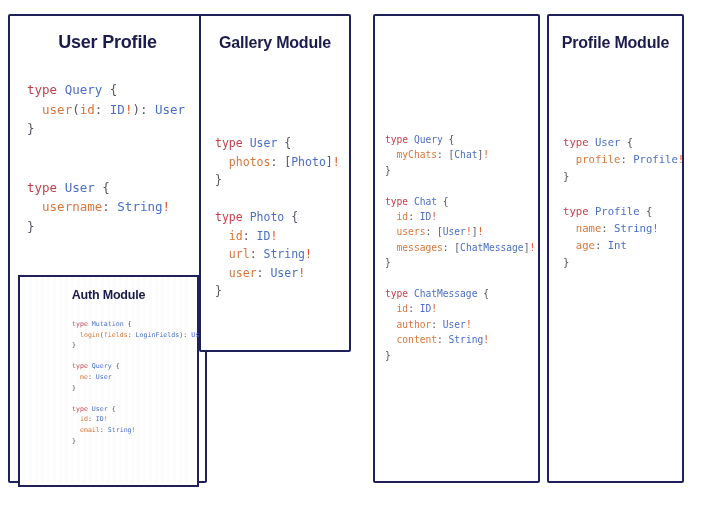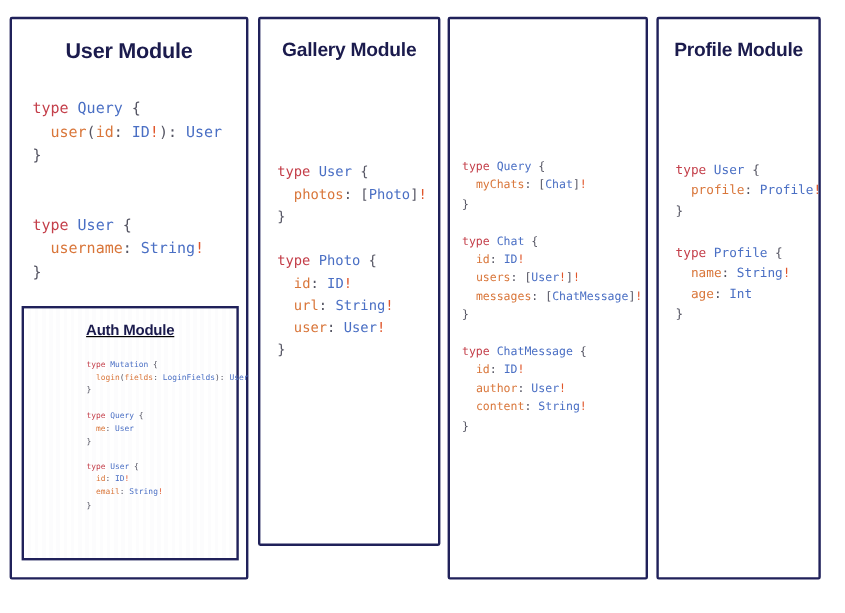--- a/index.html
+++ b/index.html
@@ -45,21 +45,21 @@
 
   
   .tok-kw   { color: #c43f4a; }   
   .tok-type { color: #4a6fc4; }   
   .tok-field{ color: #d9763a; }   
   .tok-punc { color: #555563; }   
   .tok-bang { color: #e0562b; }   
 
   
   #panel-user    { left: 8px;   top: 14px; width: 199px; height: 469px; }
-  #panel-gallery { left: 215px; top: 14px; width: 152px; height: 441px; }
+  #panel-gallery { left: 199px; top: 14px; width: 152px; height: 338px; }
   #panel-chat    { left: 373px; top: 14px; width: 167px; height: 469px; }
   #panel-profile { left: 547px; top: 14px; width: 137px; height: 469px; }
 
   #panel-user .panel-title    { font-size: 18px; margin-top: 16px; }
   #panel-gallery .panel-title { font-size: 16px; margin-top: 18px; }
   #panel-chat .panel-title    { font-size: 17px; margin-top: 18px; }
   #panel-profile .panel-title { font-size: 16px; margin-top: 18px; }
 
   
   #user-code {
@@ -67,30 +67,29 @@
     left: 17px;
     top: 64px;
     font-size: 12.5px;
     line-height: 19.5px;
   }
 
   
   #panel-auth {
     position: absolute;
     left: 8px;
-    top: 239px;
+    top: 259px;
     width: 181px;
     height: 212px;
     box-sizing: border-box;
     border: 2px solid #20215a;
     background:
       repeating-linear-gradient(90deg,
         #ffffff 0px, #ffffff 3px,
         #fcfcfd 3px, #fcfcfd 6px);
-    text-decoration: underline;
   }
   #panel-auth .panel-title {
     font-size: 12.5px;
     margin-top: 11px;
   }
   #auth-code {
     position: absolute;
     left: 8px;
     top: 42px;
     font-size: 6.6px;
@@ -124,21 +123,21 @@
     font-size: 10.6px;
     line-height: 17.2px;
   }
 </style>
 </head>
 <body>
 
 <div id="board">
 
   <div class="panel" id="panel-user">
-    <div class="panel-title">User Module</div>
+    <div class="panel-title">User Profile</div>
     <div class="code" id="user-code"><div><span class="tok-kw">type </span><span class="tok-type">Query</span><span class="tok-punc"> {</span></div><div><span class="tok-punc">  </span><span class="tok-field">user</span><span class="tok-punc">(</span><span class="tok-field">id</span><span class="tok-punc">: </span><span class="tok-type">ID</span><span class="tok-bang">!</span><span class="tok-punc">): </span><span class="tok-type">User</span></div><div><span class="tok-punc">}</span></div><div>&nbsp;</div><div>&nbsp;</div><div><span class="tok-kw">type </span><span class="tok-type">User</span><span class="tok-punc"> {</span></div><div><span class="tok-punc">  </span><span class="tok-field">username</span><span class="tok-punc">: </span><span class="tok-type">String</span><span class="tok-bang">!</span></div><div><span class="tok-punc">}</span></div></div>
 
     <div id="panel-auth">
       <div class="panel-title">Auth Module</div>
       <div class="code" id="auth-code"><div><span class="tok-kw">type </span><span class="tok-type">Mutation</span><span class="tok-punc"> {</span></div><div><span class="tok-punc">  </span><span class="tok-field">login</span><span class="tok-punc">(</span><span class="tok-field">fields</span><span class="tok-punc">: </span><span class="tok-type">LoginFields</span><span class="tok-punc">): </span><span class="tok-type">User</span></div><div><span class="tok-punc">}</span></div><div>&nbsp;</div><div><span class="tok-kw">type </span><span class="tok-type">Query</span><span class="tok-punc"> {</span></div><div><span class="tok-punc">  </span><span class="tok-field">me</span><span class="tok-punc">: </span><span class="tok-type">User</span></div><div><span class="tok-punc">}</span></div><div>&nbsp;</div><div><span class="tok-kw">type </span><span class="tok-type">User</span><span class="tok-punc"> {</span></div><div><span class="tok-punc">  </span><span class="tok-field">id</span><span class="tok-punc">: </span><span class="tok-type">ID</span><span class="tok-bang">!</span></div><div><span class="tok-punc">  </span><span class="tok-field">email</span><span class="tok-punc">: </span><span class="tok-type">String</span><span class="tok-bang">!</span></div><div><span class="tok-punc">}</span></div></div>
     </div>
   </div>
 
   <div class="panel" id="panel-gallery">
     <div class="panel-title">Gallery Module</div>

